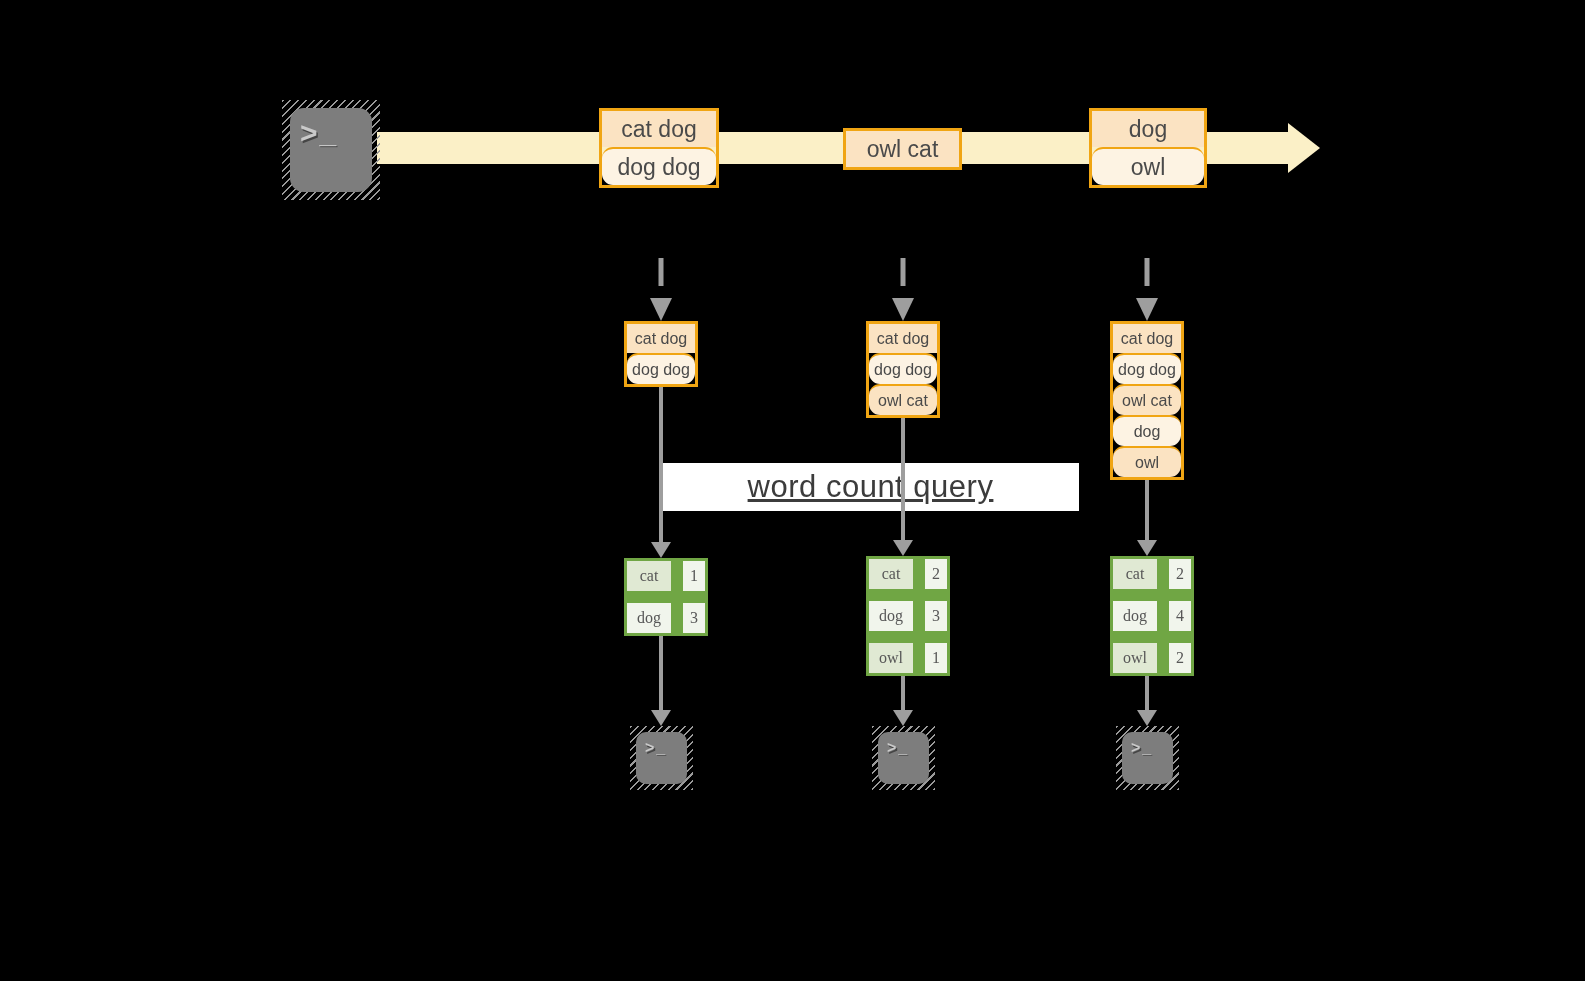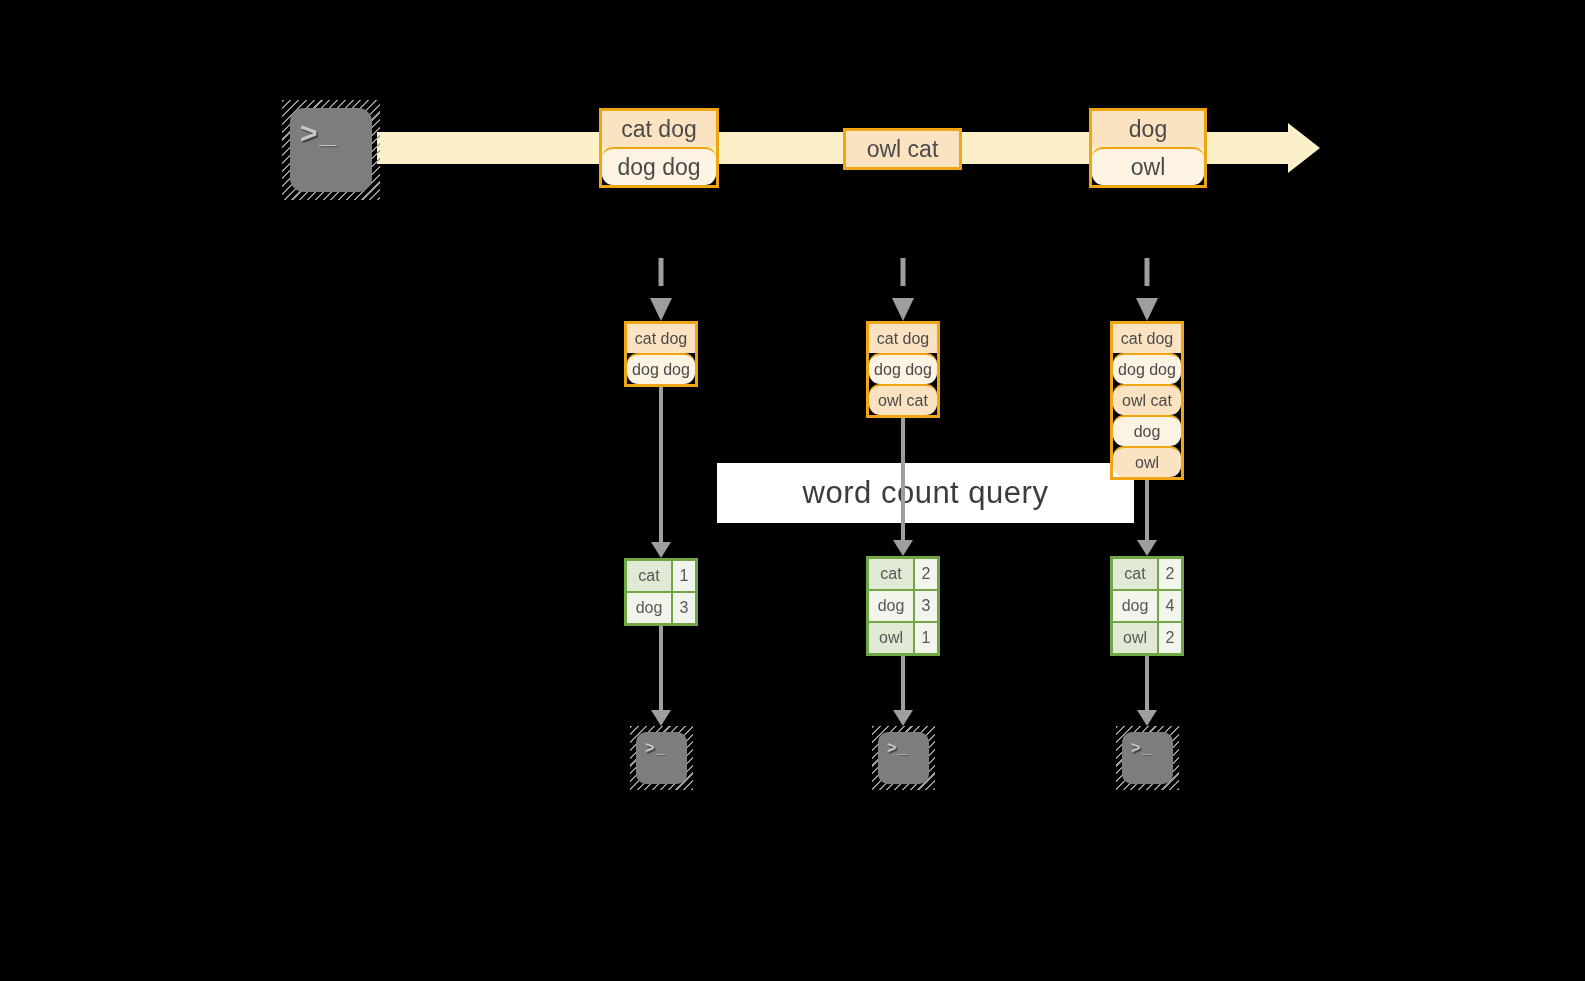--- a/index.html
+++ b/index.html
@@ -27,29 +27,29 @@
   .orow{flex:0 0 auto; display:flex; align-items:center; justify-content:center;
     color:var(--box-text); line-height:1;}
   .orow + .orow{border-top:2px solid var(--amber-border);border-radius:11px;}
   .orow.peach{background:var(--row-peach);}
   .orow.cream{background:var(--row-cream);}
   .batch .orow{height:36px; font-size:23px;}
   .sbox  .orow{height:29px; font-size:16px;}
   
   .gtable{position:absolute; z-index:4; box-sizing:border-box;
     border:3px solid var(--green-border); background:var(--green-border);
-    display:grid; grid-template-columns:44px 22px; gap:2px;}
+    display:grid; grid-template-columns:44px 22px; gap:12px;font-family:Liberation Serif, serif;}
   .gcell{height:30px; display:flex; align-items:center; justify-content:center;
     font-size:16px; color:var(--table-text); line-height:1;}
   .gcell.dark{background:var(--green-cell-dark);}
   .gcell.light{background:var(--green-cell-light);}
   
-  .query-band{position:absolute; left:717px; top:463px; width:417px; height:60px;
+  .query-band{position:absolute; left:662px; top:463px; width:417px; height:48px;
     background:var(--query-bg); z-index:2; display:flex; align-items:center; justify-content:center;
-    font-size:31px; font-weight:300; color:var(--query-text); letter-spacing:0.5px;}
+    font-size:31px; font-weight:300; color:var(--query-text); letter-spacing:0.5px;text-decoration:underline;}
   
   .arrow{position:absolute; z-index:3;}
   
   .terminal{position:absolute; z-index:4;}
   .terminal .hatch{position:absolute; inset:0;
     background:repeating-linear-gradient(135deg, var(--hatch-gray) 0 1.5px, rgba(0,0,0,0) 1.5px 5.5px);}
   .terminal .tbody{position:absolute; background:var(--terminal-gray); color:#c9c9c9;}
   .terminal.big .tbody{inset:8px; border-radius:14px; font-size:30px; padding:8px 0 0 10px;}
   .terminal.small .tbody{inset:6px; border-radius:10px; font-size:16px; padding:7px 0 0 9px;}
   .tprompt{font-weight:bold; text-shadow:1.5px 1.5px 0 #454545;}

